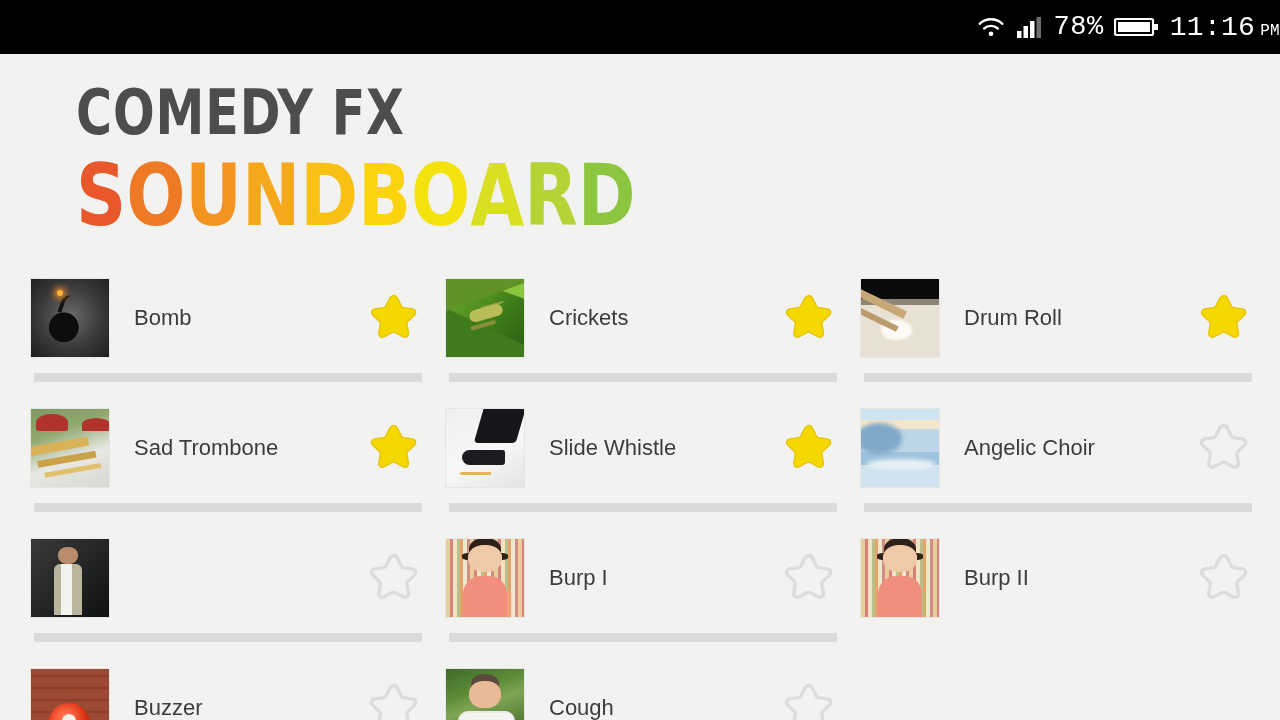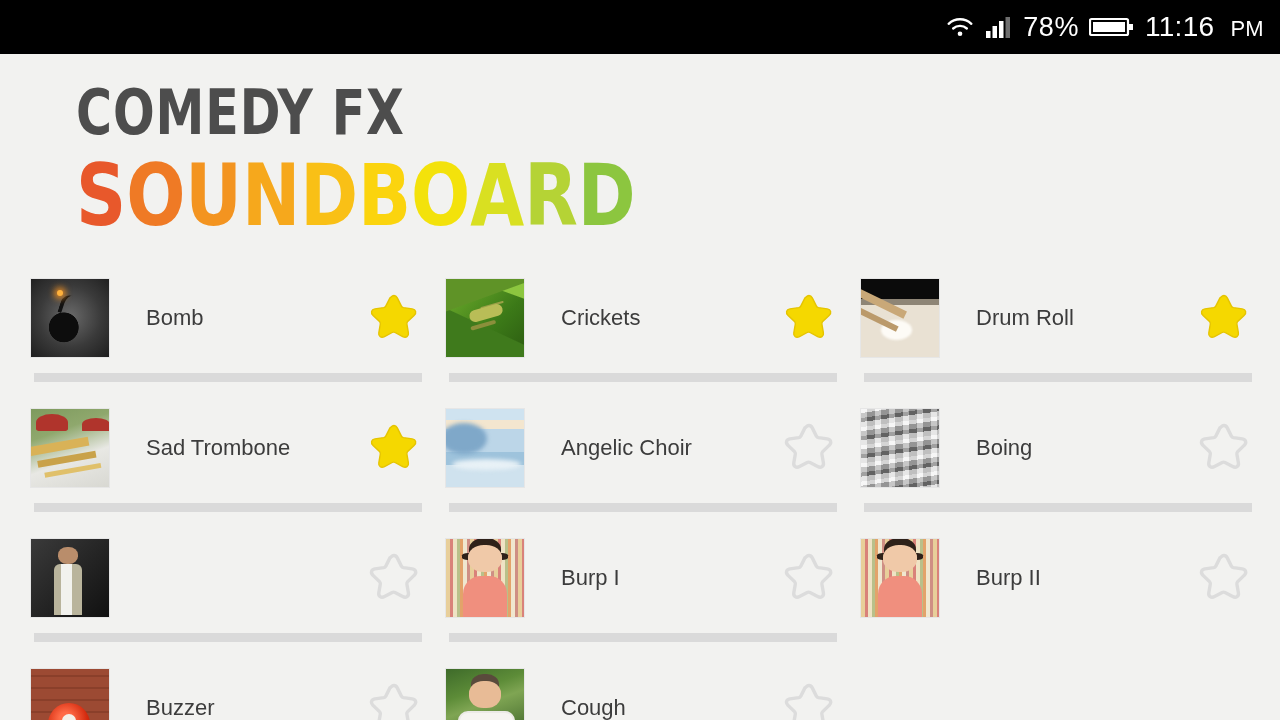--- a/index.html
+++ b/index.html
@@ -7,26 +7,26 @@
   body {
     background:#f2f2f0;
     font-family:"Liberation Sans", sans-serif;
     -webkit-font-smoothing:antialiased;
   }
 
   
   .statusbar{
     height:54px; width:100%; background:#000; color:#fff;
     display:flex; align-items:center; justify-content:flex-end;
-    padding-right:16px; gap:10px;
+    padding-right:0; gap:10px;font-family:Liberation Mono, monospace;
   }
   .sb-icon{ display:flex; align-items:center; }
   .battery-pct{ font-size:27px; letter-spacing:.5px; margin-left:2px; }
-  .clock{ font-size:28px; letter-spacing:.3px; display:flex; align-items:baseline; gap:16px; }
-  .clock .ampm{ font-size:22px; }
+  .clock{ font-size:28px; letter-spacing:.3px; display:flex; align-items:baseline; gap:5px; }
+  .clock .ampm{ font-size:16px; }
 
   
   .header{ padding:28px 0 0 36px;margin-left:40px; }
   .title-top{
     font-family:"DejaVu Sans Condensed","Liberation Sans Narrow","Liberation Sans", sans-serif;
     font-size:62px; font-weight:700; color:#4d4d4d;
     letter-spacing:1px; line-height:1.0; transform:scaleX(.88); transform-origin:left center;
   }
   .title-bottom{
     font-family:"DejaVu Sans Condensed","Liberation Sans Narrow","Liberation Sans", sans-serif;
@@ -37,21 +37,21 @@
   .title-bottom span{ display:inline-block; }
 
   
   .grid{
     margin-top:36px; padding:0 0 0 30px;
     display:grid; grid-template-columns:repeat(3, 415px);
     column-gap:0px; row-gap:0px;
   }
   .cell{ width:415px; }
   .row-inner{
-    height:88px; display:flex; align-items:center; gap:12px;
+    height:88px; display:flex; align-items:center; gap:0;
     position:relative; padding-right:25px;
   }
   .thumb{
     width:80px; height:80px; flex:0 0 80px;
     background:#cfcfcf; border:1px solid #e6e6e6;
     position:relative; overflow:hidden;
   }
   .thumb-inner{ position:absolute; inset:0; }
   .label{
     margin-left:24px; font-size:22px; color:#3c3c3c;
@@ -294,35 +294,35 @@
         <div class="label">Sad Trombone</div>
         <div class="star"><svg viewBox="0 0 52 52" width="52" height="52">
             <use xlink:href="#star-path" fill="#f5d800" stroke="#e5c400" stroke-width="1.4"></use>
           </svg></div>
       </div>
       <div class="divider"></div>
     </div>
     <div class="cell">
       <div class="row-inner">
         <div class="thumb">
+          <div class="thumb-inner art-slide"></div>
+        </div>
+        <div class="label">Slide Whistle</div>
+        <div class="star"><svg viewBox="0 0 52 52" width="52" height="52">
+            <use xlink:href="#star-path" fill="#f5d800" stroke="#e5c400" stroke-width="1.4"></use>
+          </svg></div>
+      </div>
+      <div class="divider"></div>
+    </div>
+    <div class="cell">
+      <div class="row-inner">
+        <div class="thumb">
           <div class="thumb-inner art-choir"></div>
         </div>
         <div class="label">Angelic Choir</div>
-        <div class="star"><svg viewBox="0 0 52 52" width="52" height="52">
-            <use xlink:href="#star-path" fill="none" stroke="#dcdcdc" stroke-width="3.4"></use>
-          </svg></div>
-      </div>
-      <div class="divider"></div>
-    </div>
-    <div class="cell">
-      <div class="row-inner">
-        <div class="thumb">
-          <div class="thumb-inner art-boing"></div>
-        </div>
-        <div class="label">Boing</div>
         <div class="star"><svg viewBox="0 0 52 52" width="52" height="52">
             <use xlink:href="#star-path" fill="none" stroke="#dcdcdc" stroke-width="3.4"></use>
           </svg></div>
       </div>
       <div class="divider"></div>
     </div>
     <div class="cell">
       <div class="row-inner">
         <div class="thumb">
           <div class="thumb-inner art-boo"></div>

